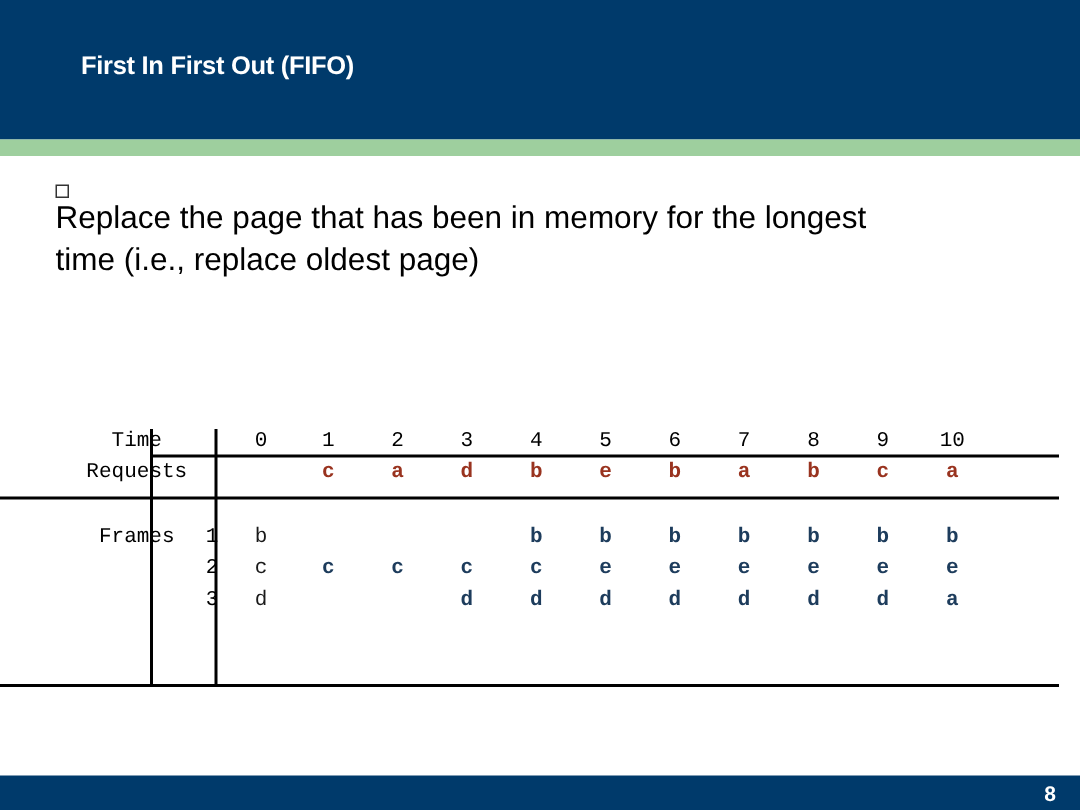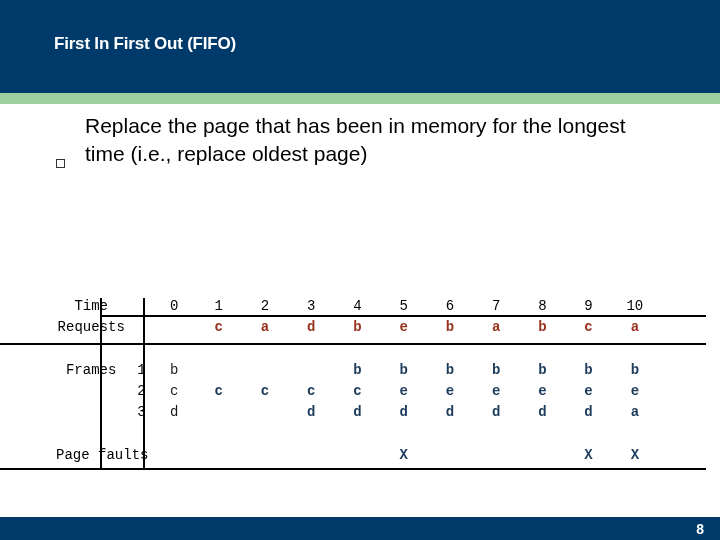--- a/index.html
+++ b/index.html
@@ -37,25 +37,26 @@
     position: absolute;
     left: 0; top: 93px;
     width: 720px;
     height: 11px;
     background: #9ecf9e;
   }
 
   
   .bullet-block {
     position: absolute;
-    left: 56px;
+    left: 37px;
     top: 112px;
     width: 620px;
     display: flex;
-    align-items: flex-end;
+    align-items: flex-start;
+    flex-direction: column;
   }
   .bullet-marker {
     width: 7px;
     height: 7px;
     border: 1px solid #333333;
     background: #ffffff;
     margin-top: 11px;
     margin-right: 20px;
     flex: 0 0 auto;
   }
@@ -63,21 +64,21 @@
     font-size: 21px;
     line-height: 28px;
     color: #000000;
     max-width: 560px;
   }
 
   
   .table-area {
     position: absolute;
     left: 0;
-    top: 296px;
+    top: 284px;
     width: 712px;
     height: 210px;
     font-family: "Liberation Mono", "DejaVu Sans Mono", monospace;
   }
   .tbl {
     border-collapse: collapse;
     position: absolute;
     left: 52px;
     top: 0;
     width: 606px;
@@ -255,32 +256,18 @@
         <td class="c-t v-frame">a</td>
       </tr>
 
       <tr class="rowspacer">
         <td colspan="13"></td>
       </tr>
       <tr class="rowspacer">
         <td colspan="13"></td>
       </tr>
 
-      <tr>
-        <td class="c-label lbl" colspan="2">Page faults</td>
-        <td class="c-t0 v-fault"></td>
-        <td class="c-t v-fault"></td>
-        <td class="c-t v-fault"></td>
-        <td class="c-t v-fault"></td>
-        <td class="c-t v-fault"></td>
-        <td class="c-t v-fault">X</td>
-        <td class="c-t v-fault"></td>
-        <td class="c-t v-fault"></td>
-        <td class="c-t v-fault"></td>
-        <td class="c-t v-fault">X</td>
-        <td class="c-t v-fault">X</td>
-      </tr>
     </tbody>
   </table>
 </div>
 
 <div class="footer-bar"></div>
 <div class="page-num">8</div>
 
 </body></html>

